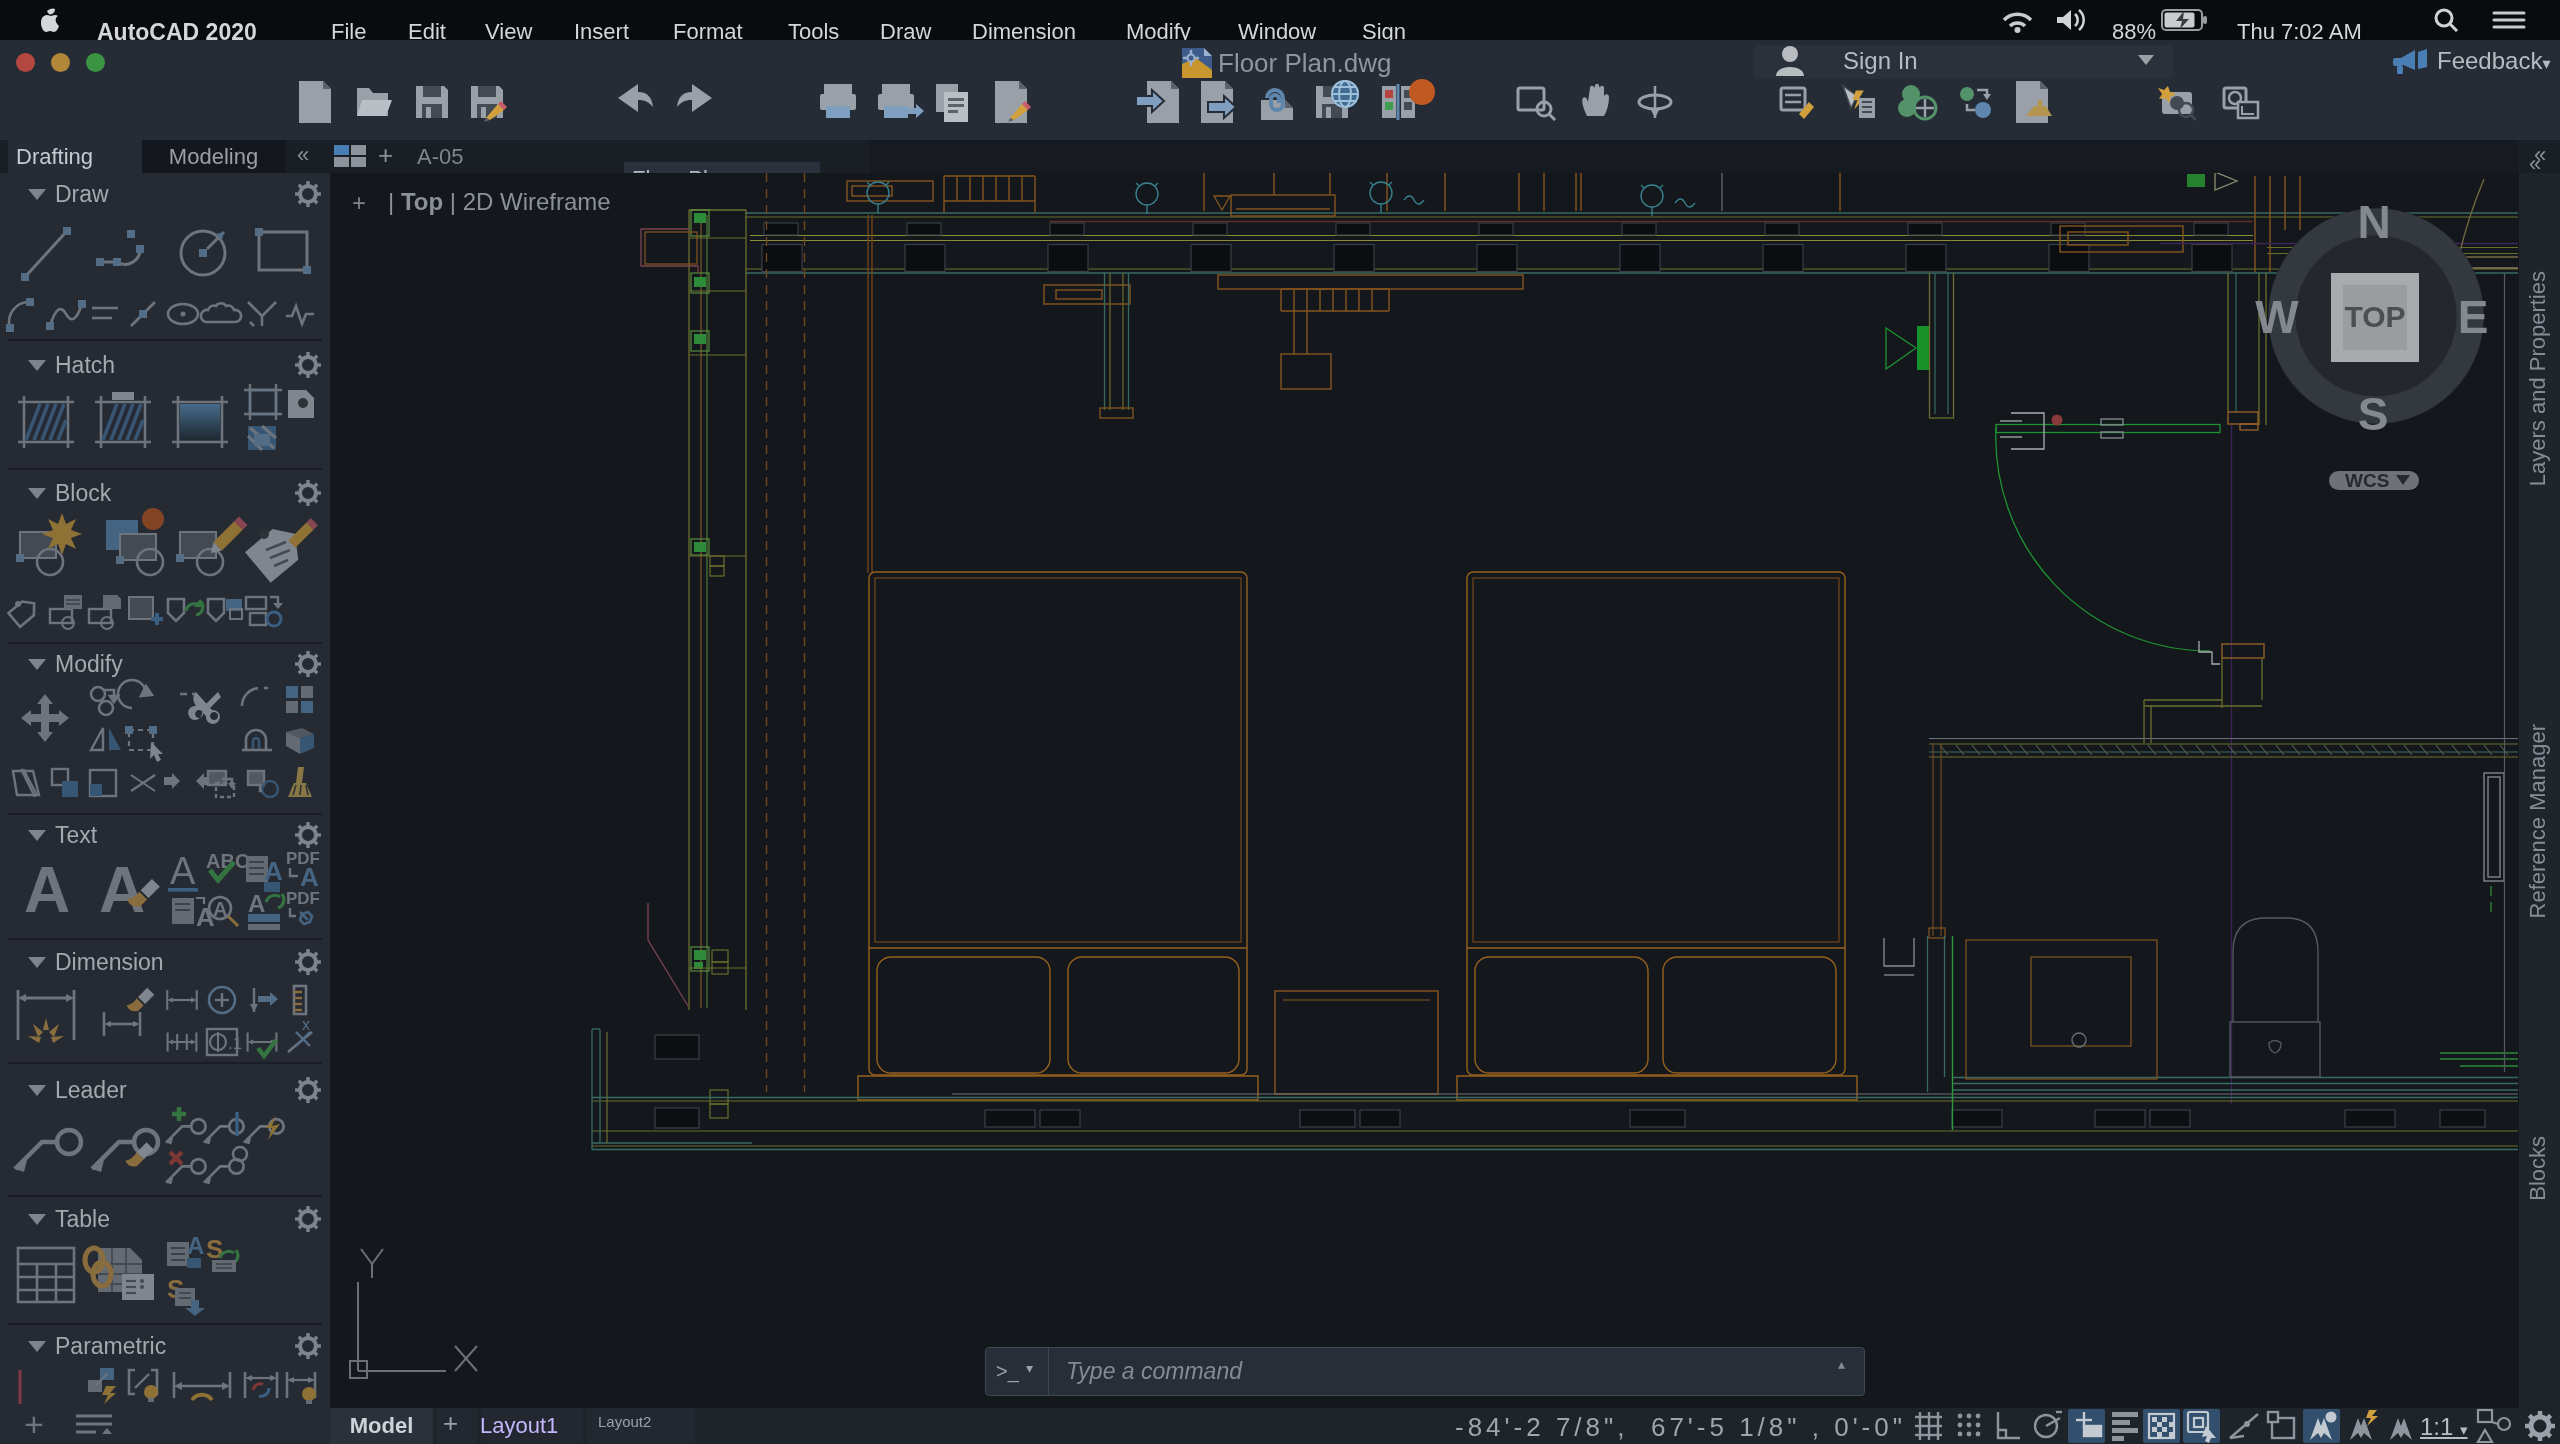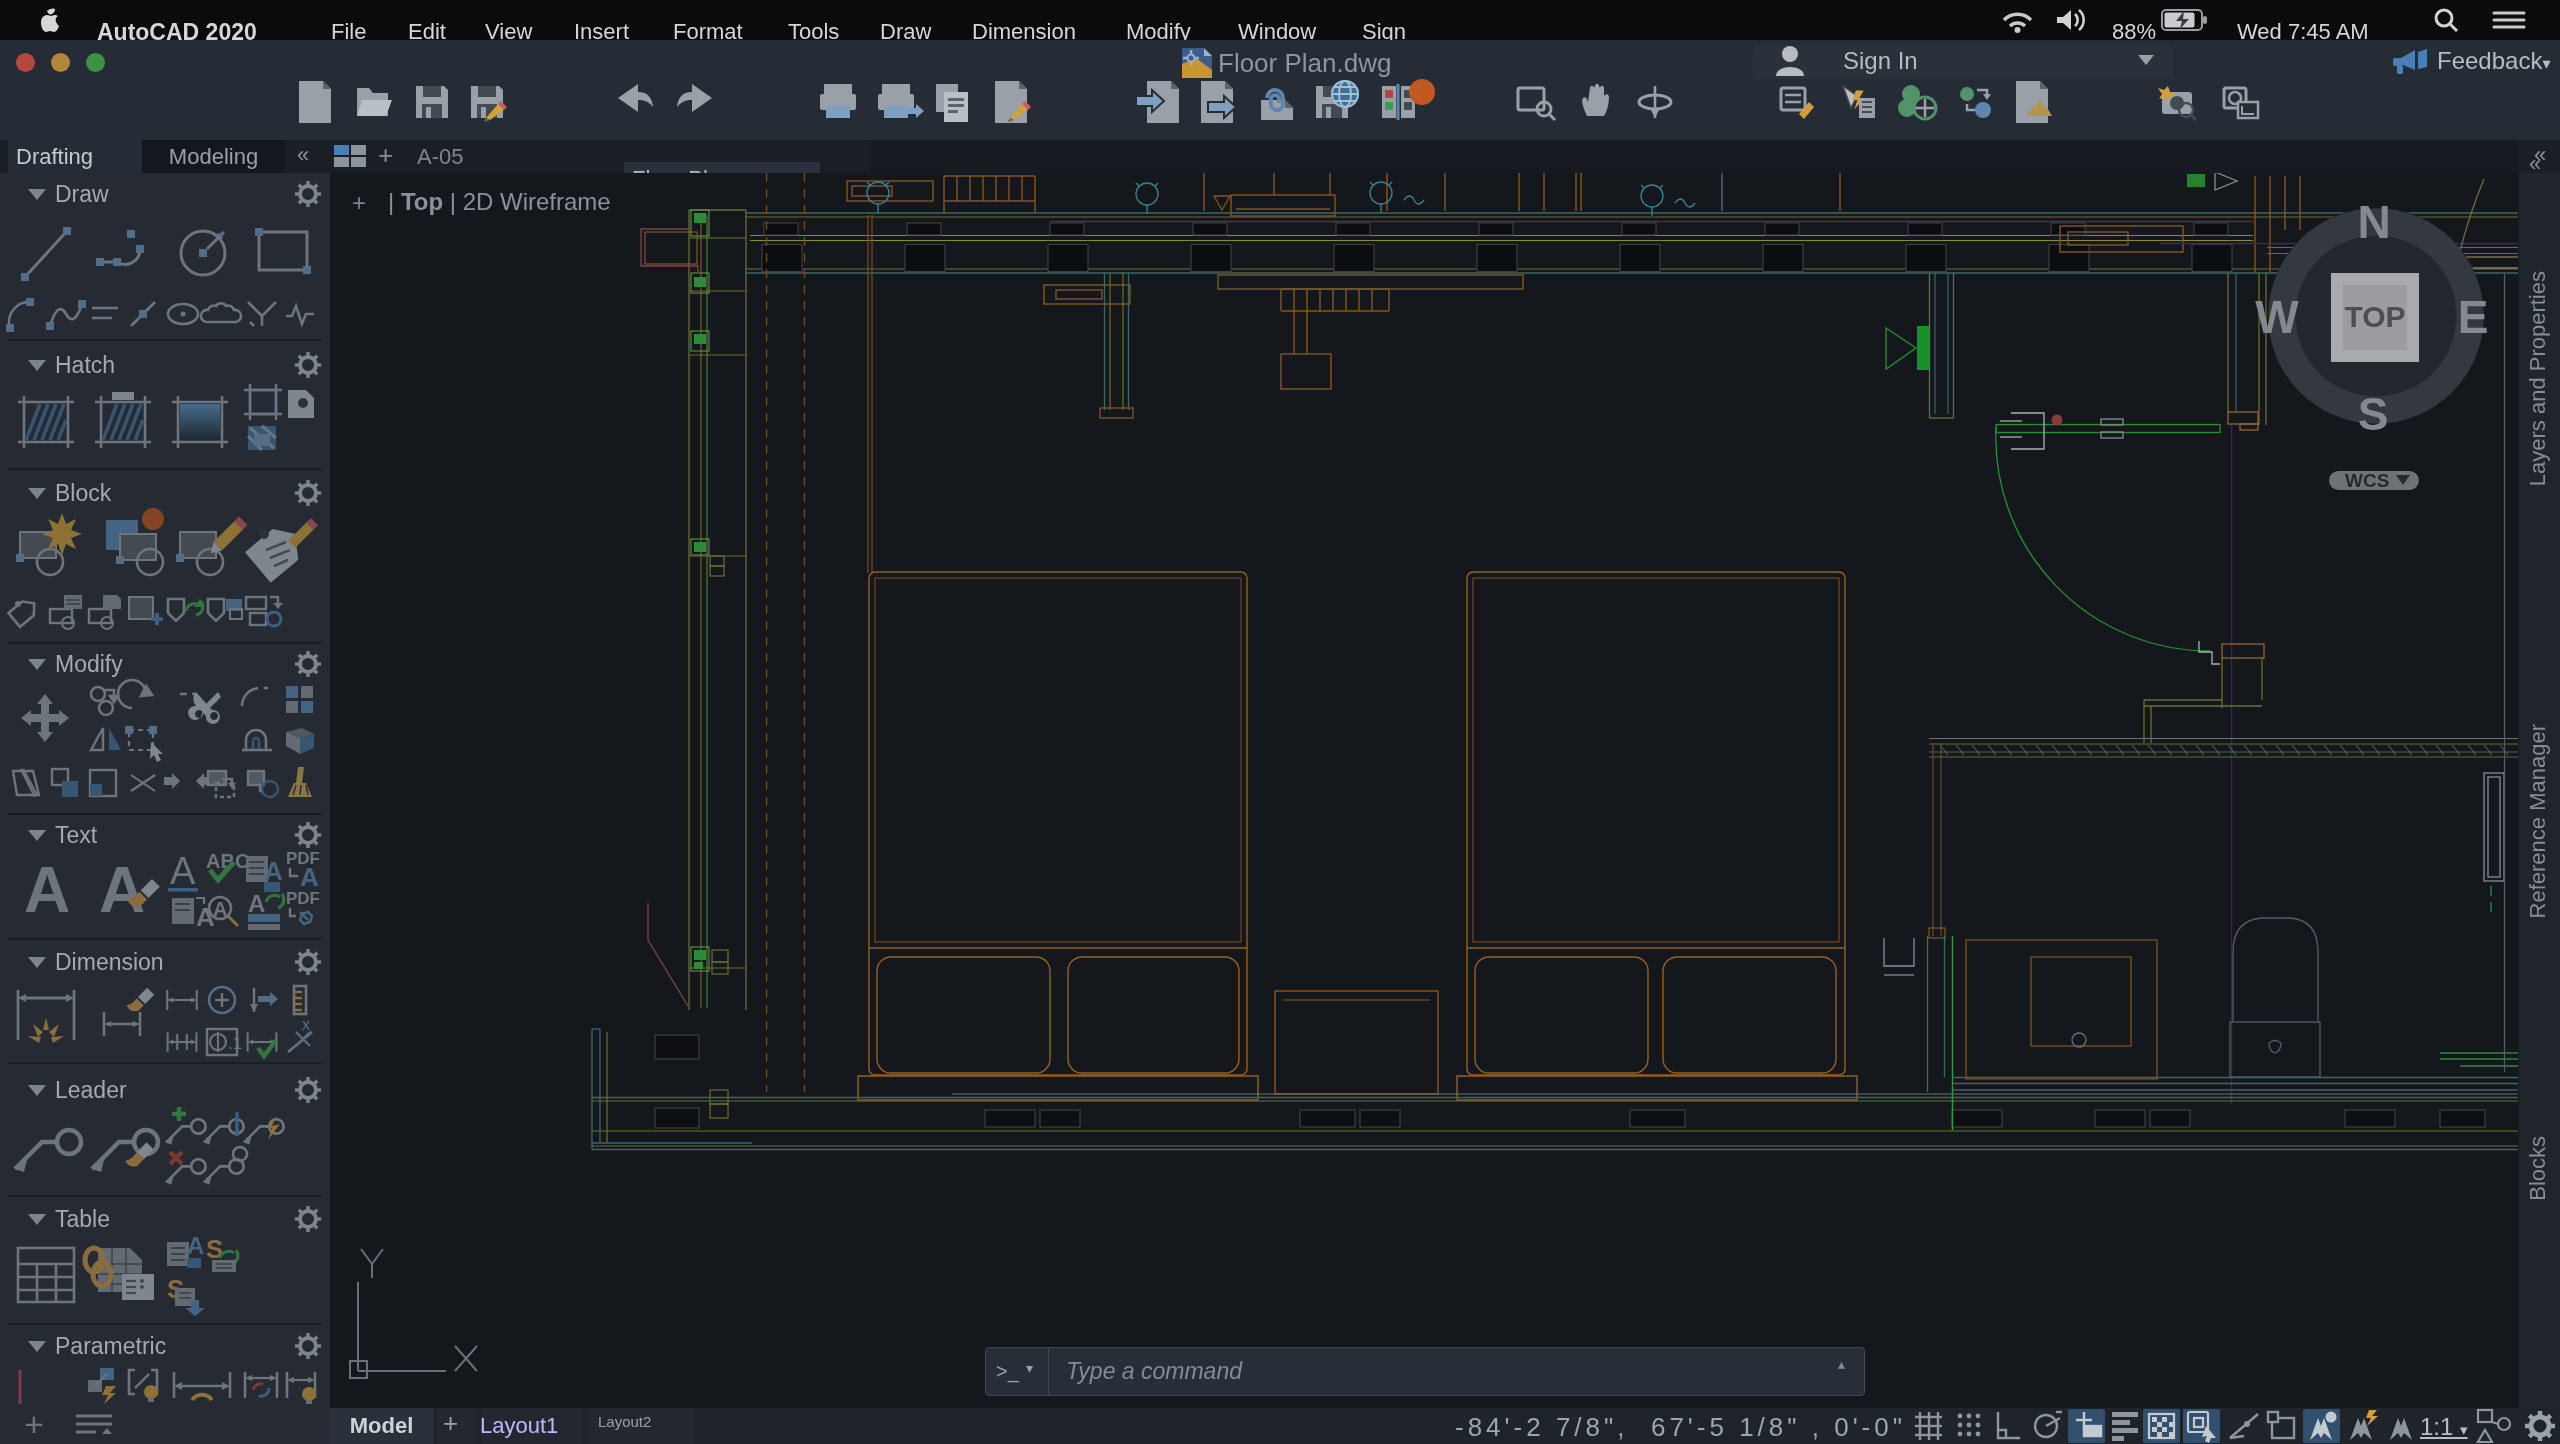--- a/index.html
+++ b/index.html
@@ -64,21 +64,21 @@
   <div class="mitem" style="left:485px;">View</div>
   <div class="mitem" style="left:574px;">Insert</div>
   <div class="mitem" style="left:673px;">Format</div>
   <div class="mitem" style="left:788px;">Tools</div>
   <div class="mitem" style="left:880px;">Draw</div>
   <div class="mitem" style="left:972px;">Dimension</div>
   <div class="mitem" style="left:1126px;">Modify</div>
   <div class="mitem" style="left:1238px;">Window</div>
   <div class="mitem" style="left:1362px;">Sign</div>
   <div class="mitem" style="left:2112px;">88%</div>
-  <div class="mitem" style="left:2237px;">Wed 7:45 AM</div>
+  <div class="mitem" style="left:2237px;">Thu 7:02 AM</div>
 </div>
 
 <div id="titlebar">
   <div class="abs" style="left:1753px; top:5px; width:420px; height:34px; background:#2b313b; border-radius:5px;"></div>
   <div class="abs" style="left:16px; top:13px; width:19px; height:19px; border-radius:50%; background:#b4473f;"></div>
   <div class="abs" style="left:51px; top:13px; width:19px; height:19px; border-radius:50%; background:#b2873a;"></div>
   <div class="abs" style="left:86px; top:13px; width:19px; height:19px; border-radius:50%; background:#3b9442;"></div>
   <div class="abs" style="left:1218px; top:8px; font-size:26px; color:#8f959c;">Floor Plan.dwg</div>
   <div class="abs" style="left:1843px; top:7px; font-size:24px; color:#b8bcc1;">Sign In</div>
   <div class="abs" style="left:2437px; top:7px; font-size:24px; color:#b8bcc1;">Feedback<span style="font-size:16px;">▾</span></div>

